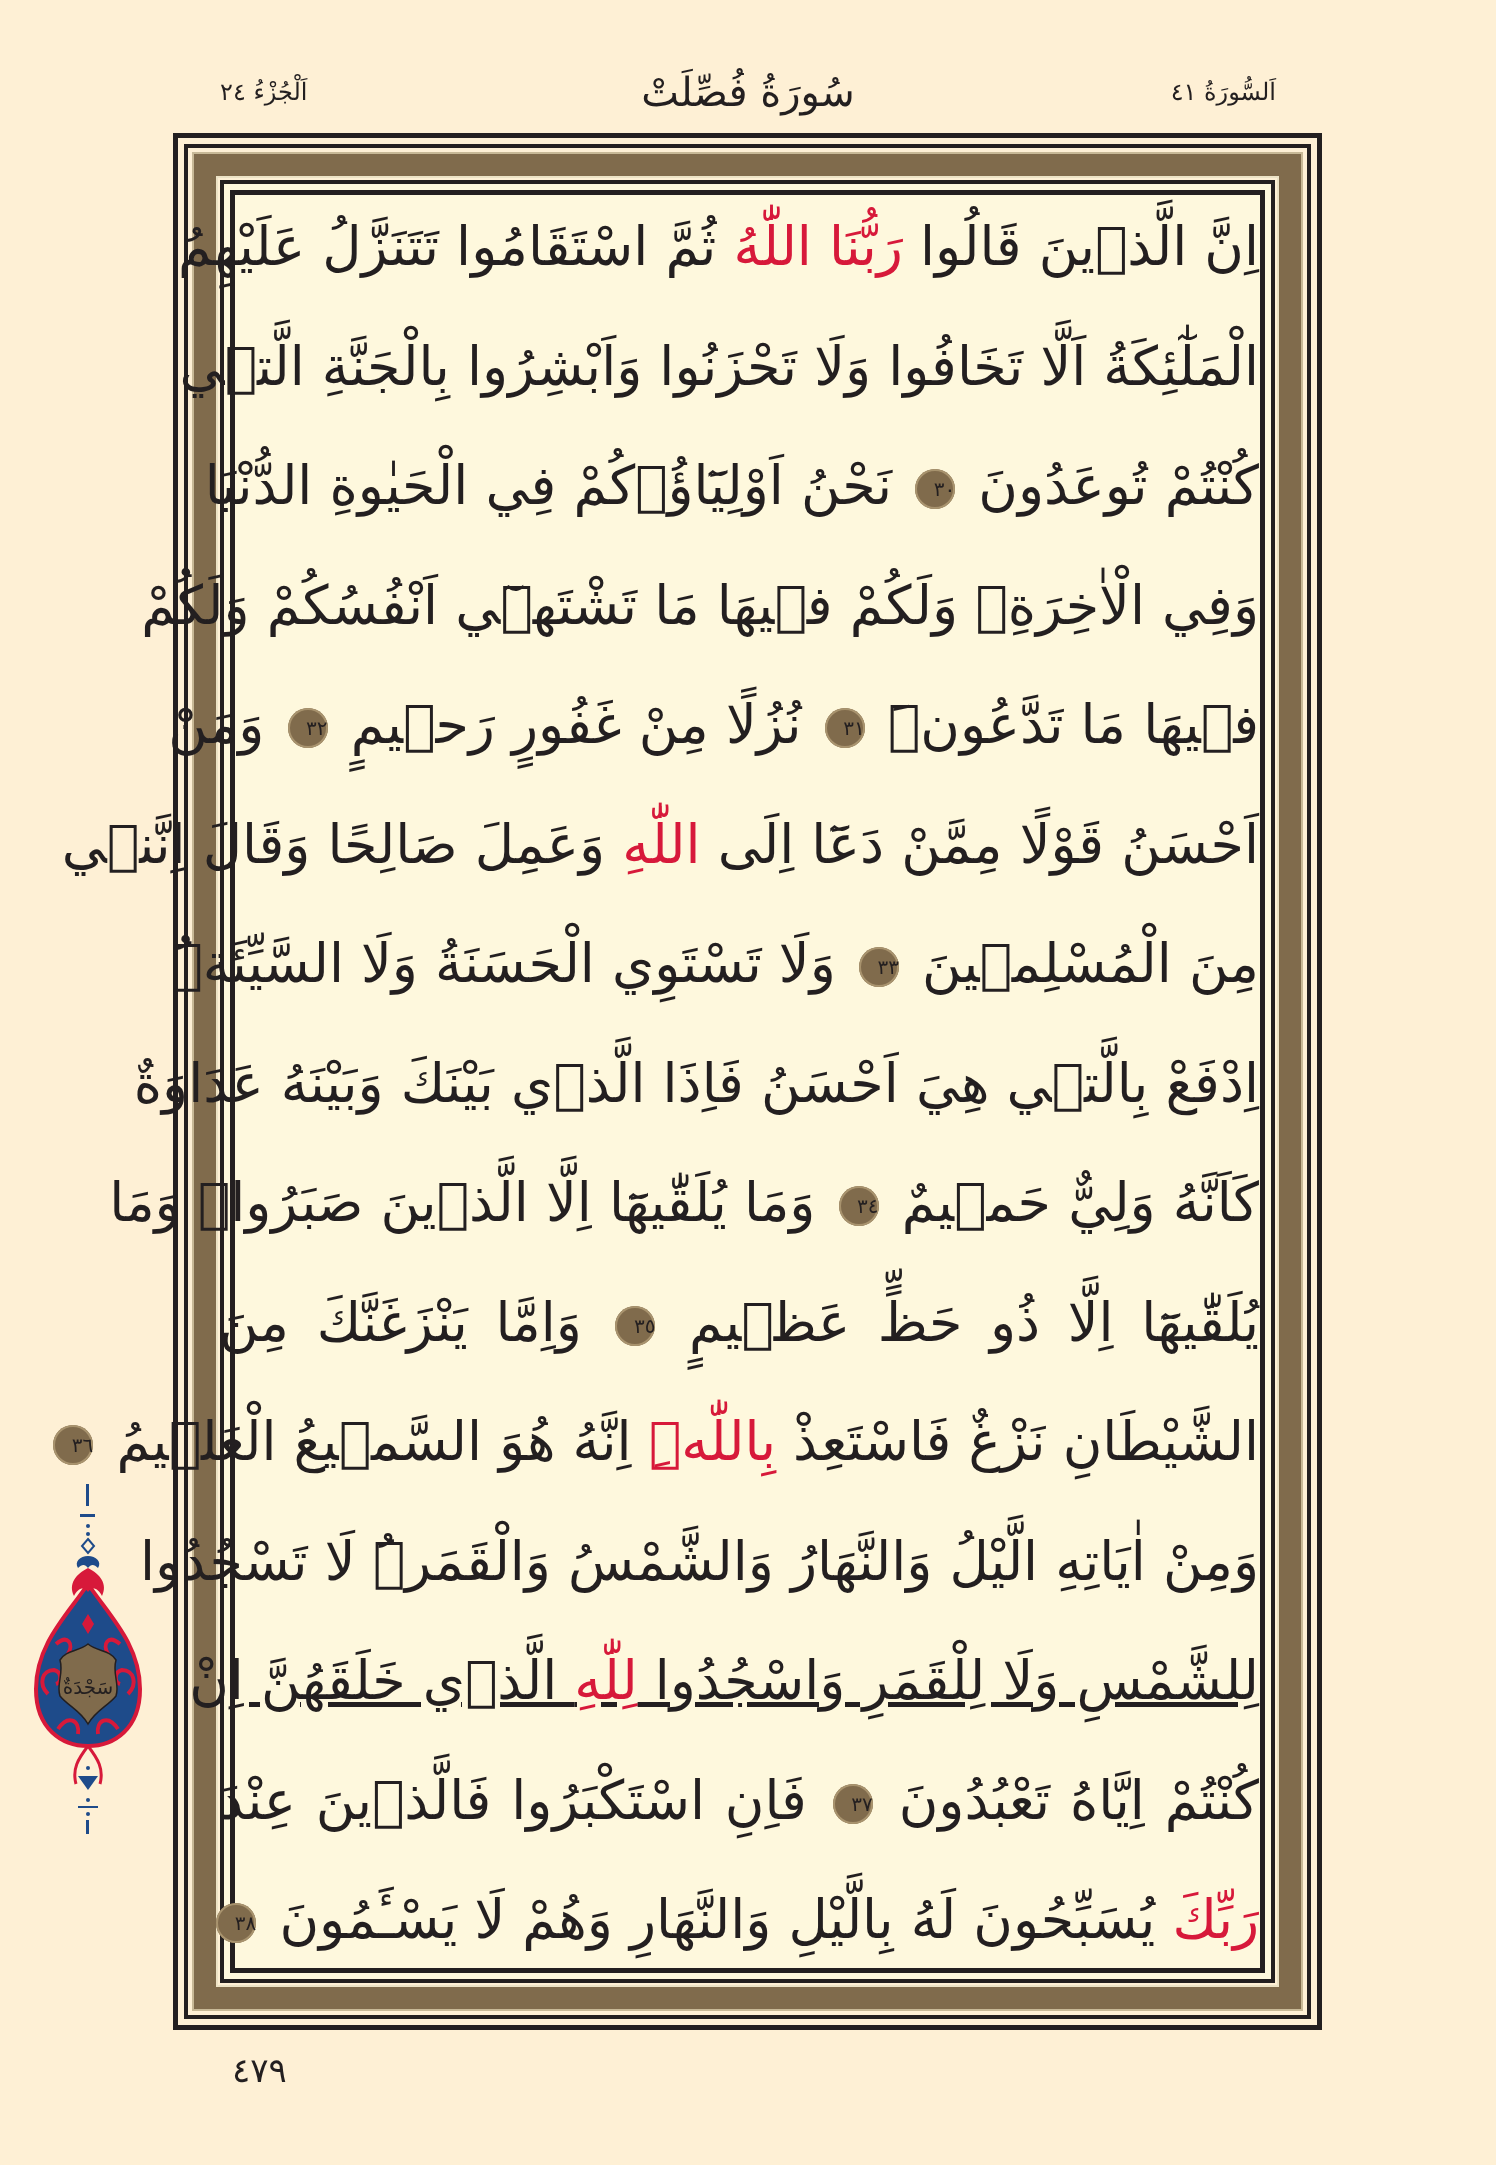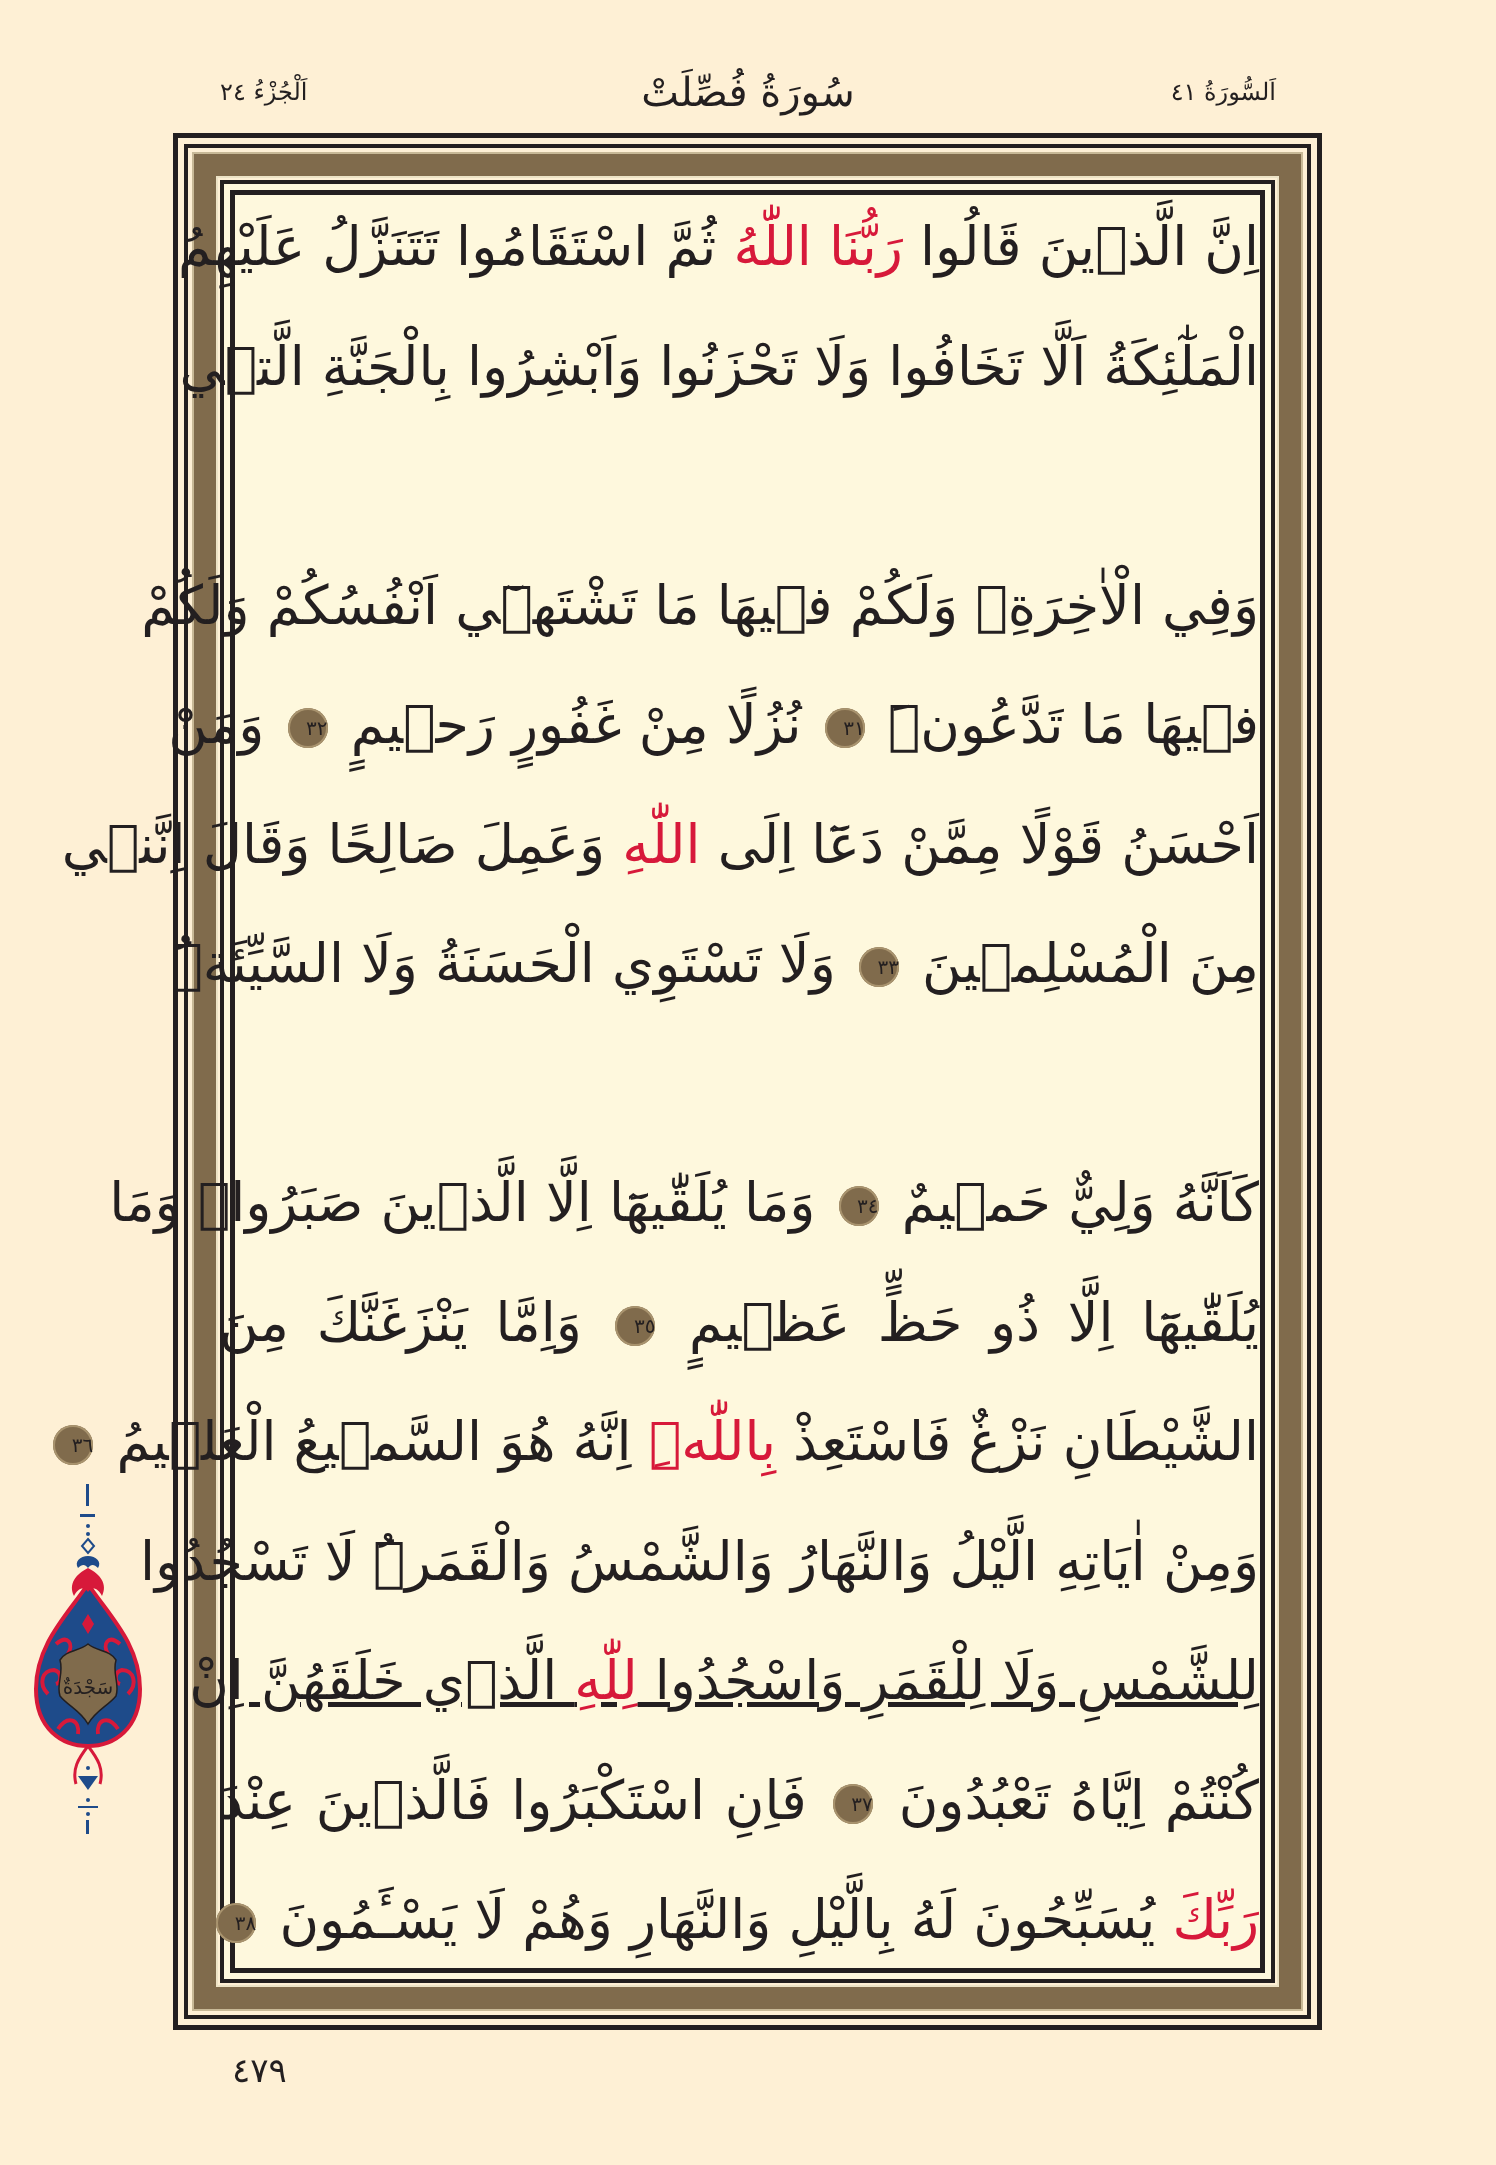--- a/index.html
+++ b/index.html
@@ -90,24 +90,26 @@
           <div class="frame-5"></div>
         </div>
       </div>
     </div>
   </div>
 </div>
 
 <div class="text-block" id="text-block">
     <div class="line" style="top: 0px;"><span>اِنَّ الَّذ۪ينَ قَالُوا </span><span class="red">رَبُّنَا اللّٰهُ</span><span> ثُمَّ اسْتَقَامُوا تَتَنَزَّلُ عَلَيْهِمُ</span></div>
     <div class="line" style="top: 119.5px;"><span>الْمَلٰٓئِكَةُ اَلَّا تَخَافُوا وَلَا تَحْزَنُوا وَاَبْشِرُوا بِالْجَنَّةِ الَّت۪ي</span></div>
+    <div class="line" style="top: 239px;"><span>كُنْتُمْ تُوعَدُونَ </span><span class="ayah">٣٠</span><span> نَحْنُ اَوْلِيَٓاؤُ۬كُمْ فِي الْحَيٰوةِ الدُّنْيَا</span></div>
     <div class="line" style="top: 358.5px;"><span>وَفِي الْاٰخِرَةِۚ وَلَكُمْ ف۪يهَا مَا تَشْتَه۪ٓي اَنْفُسُكُمْ وَلَكُمْ</span></div>
     <div class="line" style="top: 478px;"><span>ف۪يهَا مَا تَدَّعُونَۜ </span><span class="ayah">٣١</span><span> نُزُلًا مِنْ غَفُورٍ رَح۪يمٍ </span><span class="ayah">٣٢</span><span> وَمَنْ</span></div>
     <div class="line" style="top: 597.5px;"><span>اَحْسَنُ قَوْلًا مِمَّنْ دَعَٓا اِلَى </span><span class="red">اللّٰهِ</span><span> وَعَمِلَ صَالِحًا وَقَالَ اِنَّن۪ي</span></div>
     <div class="line" style="top: 717px;"><span>مِنَ الْمُسْلِم۪ينَ </span><span class="ayah">٣٣</span><span> وَلَا تَسْتَوِي الْحَسَنَةُ وَلَا السَّيِّئَةُۜ</span></div>
+    <div class="line" style="top: 836.5px;"><span>اِدْفَعْ بِالَّت۪ي هِيَ اَحْسَنُ فَاِذَا الَّذ۪ي بَيْنَكَ وَبَيْنَهُ عَدَاوَةٌ</span></div>
     <div class="line" style="top: 956px;"><span>كَاَنَّهُ وَلِيٌّ حَم۪يمٌ </span><span class="ayah">٣٤</span><span> وَمَا يُلَقّٰيهَٓا اِلَّا الَّذ۪ينَ صَبَرُواۚ وَمَا</span></div>
     <div class="line" style="top: 1075.5px;"><span>يُلَقّٰيهَٓا اِلَّا ذُو حَظٍّ عَظ۪يمٍ </span><span class="ayah">٣٥</span><span> وَاِمَّا يَنْزَغَنَّكَ مِنَ</span></div>
     <div class="line" style="top: 1195px;"><span>الشَّيْطَانِ نَزْغٌ فَاسْتَعِذْ </span><span class="red">بِاللّٰهِۜ</span><span> اِنَّهُ هُوَ السَّم۪يعُ الْعَل۪يمُ </span><span class="ayah">٣٦</span></div>
     <div class="line" style="top: 1314.5px;"><span>وَمِنْ اٰيَاتِهِ الَّيْلُ وَالنَّهَارُ وَالشَّمْسُ وَالْقَمَرُۜ لَا تَسْجُدُوا</span></div>
     <div class="line" style="top: 1434px; text-decoration: underline;"><span>لِلشَّمْسِ وَلَا لِلْقَمَرِ وَاسْجُدُوا </span><span class="red">لِلّٰهِ</span><span> الَّذ۪ي خَلَقَهُنَّ اِنْ</span></div>
     <div class="line" style="top: 1553.5px;"><span>كُنْتُمْ اِيَّاهُ تَعْبُدُونَ </span><span class="ayah">٣٧</span><span> فَاِنِ اسْتَكْبَرُوا فَالَّذ۪ينَ عِنْدَ</span></div>
     <div class="line" style="top: 1673px;"><span class="red">رَبِّكَ</span><span> يُسَبِّحُونَ لَهُ بِالَّيْلِ وَالنَّهَارِ وَهُمْ لَا يَسْـَٔمُونَ </span><span class="ayah">٣٨</span></div>
   </div>
 
 <div class="sajdah">

